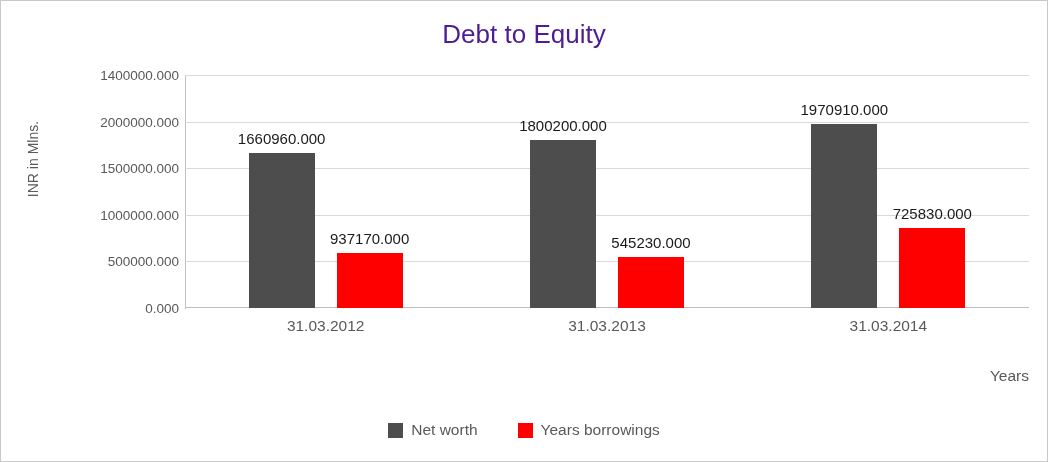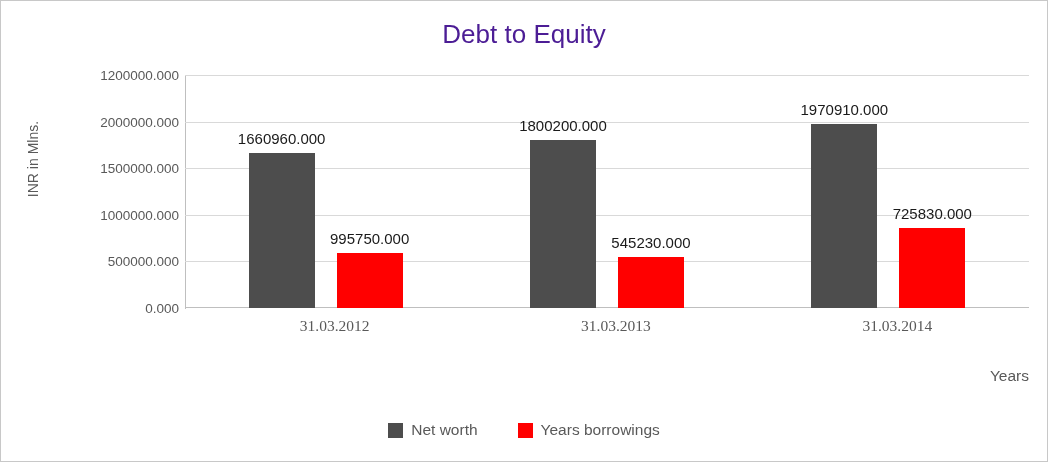--- a/index.html
+++ b/index.html
@@ -127,25 +127,24 @@
   .bar-label {
     position: absolute;
     left: 50%;
     transform: translateX(-50%);
     font-size: 15px;
     color: #1a1a1a;
     white-space: nowrap;
   }
   .x-labels {
     position: absolute;
-    left: 193px;
+    left: 184px;
     top: 316px;
     width: 844px;
     display: flex;
-    font-family: Liberation Serif, serif;
   }
   .x-label {
     flex: 1 1 0;
     text-align: center;
     font-size: 15.5px;
     color: #595959;
   }
   .x-axis-title {
     position: absolute;
     left: 184px;
@@ -183,21 +182,21 @@
 </head>
 <body>
 
 <div class="chart-frame">
 
   <div class="chart-title">Debt to Equity</div>
 
   <div class="y-axis-title">INR in Mlns.</div>
 
   <div class="y-ticks">
-    <div class="y-tick-label" style="top:0%">1200000.000</div>
+    <div class="y-tick-label" style="top:0%">1400000.000</div>
     <div class="y-tick-label" style="top:20%">2000000.000</div>
     <div class="y-tick-label" style="top:40%">1500000.000</div>
     <div class="y-tick-label" style="top:60%">1000000.000</div>
     <div class="y-tick-label" style="top:80%">500000.000</div>
     <div class="y-tick-label" style="top:100%">0.000</div>
   </div>
 
   <div class="y-axis-line"></div>
 
   <div class="plot">
@@ -211,21 +210,21 @@
 
   <div class="groups">
 
     <div class="group">
       <div class="bars">
         <div class="bar-wrap">
           <div class="bar-label" style="bottom:calc(66.44% + 6px)">1660960.000</div>
           <div class="bar series0" style="height:66.44%"></div>
         </div>
         <div class="bar-wrap">
-          <div class="bar-label" style="bottom:calc(23.45% + 6px)">995750.000</div>
+          <div class="bar-label" style="bottom:calc(23.45% + 6px)">937170.000</div>
           <div class="bar series1" style="height:23.45%"></div>
         </div>
       </div>
     </div>
 
     <div class="group">
       <div class="bars">
         <div class="bar-wrap">
           <div class="bar-label" style="bottom:calc(72.01% + 6px)">1800200.000</div>
           <div class="bar series0" style="height:72.01%"></div>

